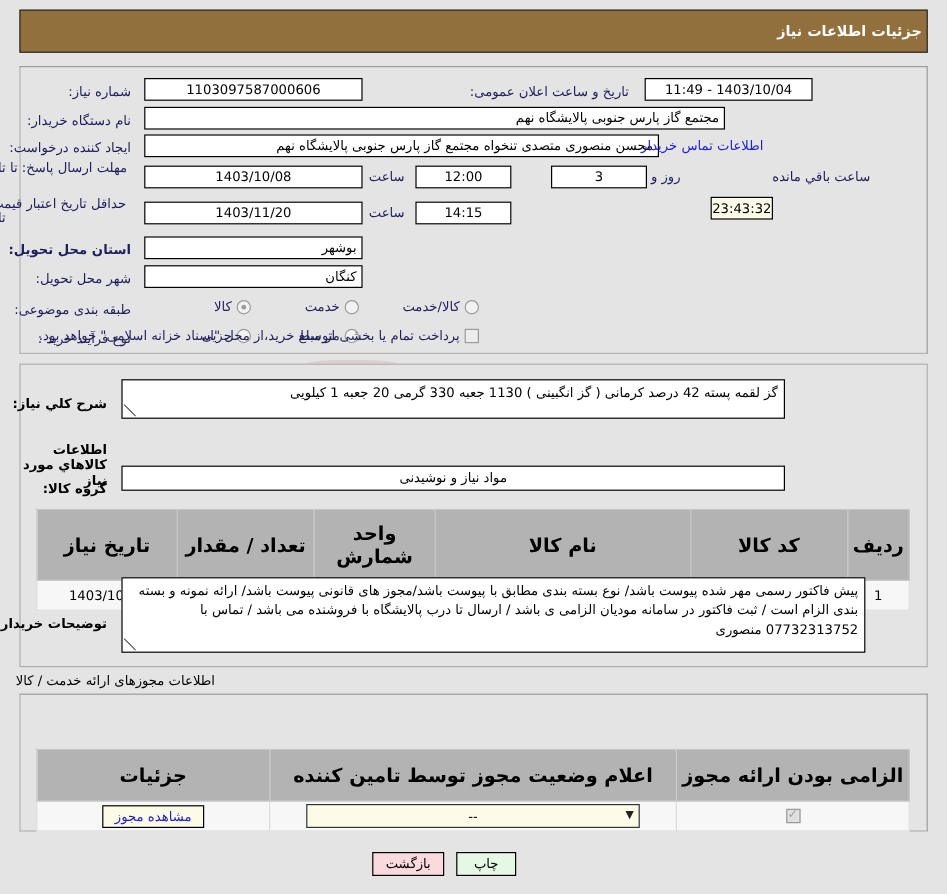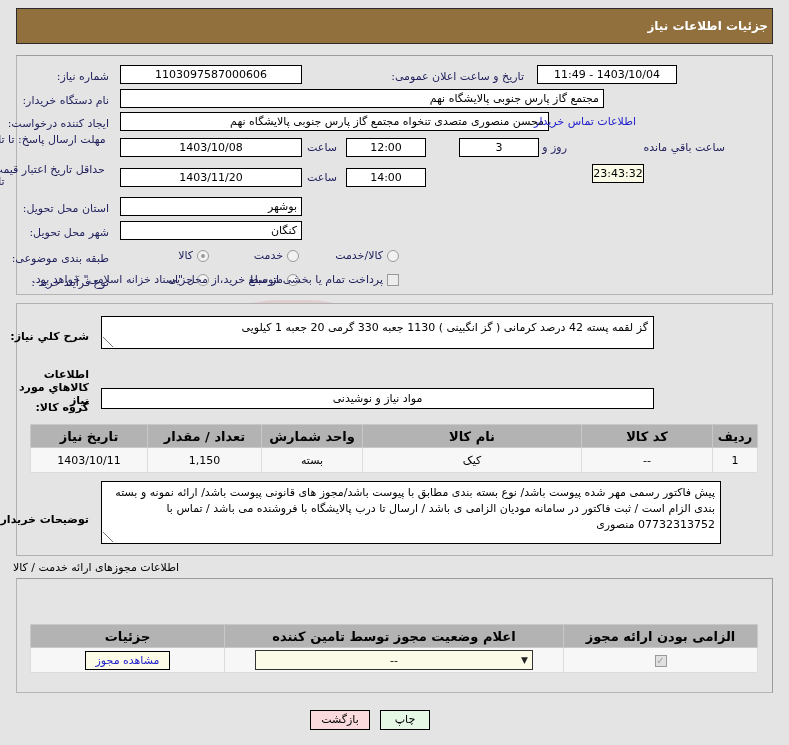--- a/index.html
+++ b/index.html
@@ -157,24 +157,24 @@
     position: absolute;
     border-collapse: collapse;
     font-size: 11px;
     background: #f7f7f7;
     border: 1px solid #c8c8c8;
   }
   table.grid th {
     background: #b3b3b3;
     color: #000;
     font-weight: bold;
-    font-size: 13px;
+    font-size: 16px;
     height: 22px;
     border: 1px solid #c8c8c8;
-    padding: 0 4px;
+    padding: 10px 4px;
     text-align: center;
   }
   table.grid td {
     background: #f7f7f7;
     height: 24px;
     border: 1px solid #dcdcdc;
     padding: 0 4px;
     text-align: center;
     color: #000;
     font-size: 11px;
@@ -323,24 +323,24 @@
   <span class="mini-lbl" style="position:absolute; top:141px; right:60px;">ساعت باقي مانده</span>
 
   <div style="position:absolute; top:164px; right:680px; width:104px;">
     <span class="lbl2" style="display:block;">حداقل تاریخ اعتبار قیمت: تا تاریخ:</span>
   </div>
   <div class="fld center" style="position:absolute; top:168px; right:487px; width:182px;">
     <span>1403/11/20</span>
   </div>
   <span class="mini-lbl" style="position:absolute; top:171px; right:448px;">ساعت</span>
   <div class="fld center" style="position:absolute; top:168px; right:363px; width:80px;">
-    <span>14:00</span>
-  </div>
-
-  <div class="row" style="top:198px; right:680px;">
+    <span>14:15</span>
+  </div>
+
+  <div class="row" style="top:198px; right:680px;font-weight:bold;">
     <span class="lbl">استان محل تحویل:</span>
   </div>
   <div class="fld right" style="position:absolute; top:197px; right:487px; width:182px;">
     <span>بوشهر</span>
   </div>
 
   <div class="row" style="top:222px; right:680px;">
     <span class="lbl">شهر محل تحویل:</span>
   </div>
   <div class="fld right" style="position:absolute; top:221px; right:487px; width:182px;">

